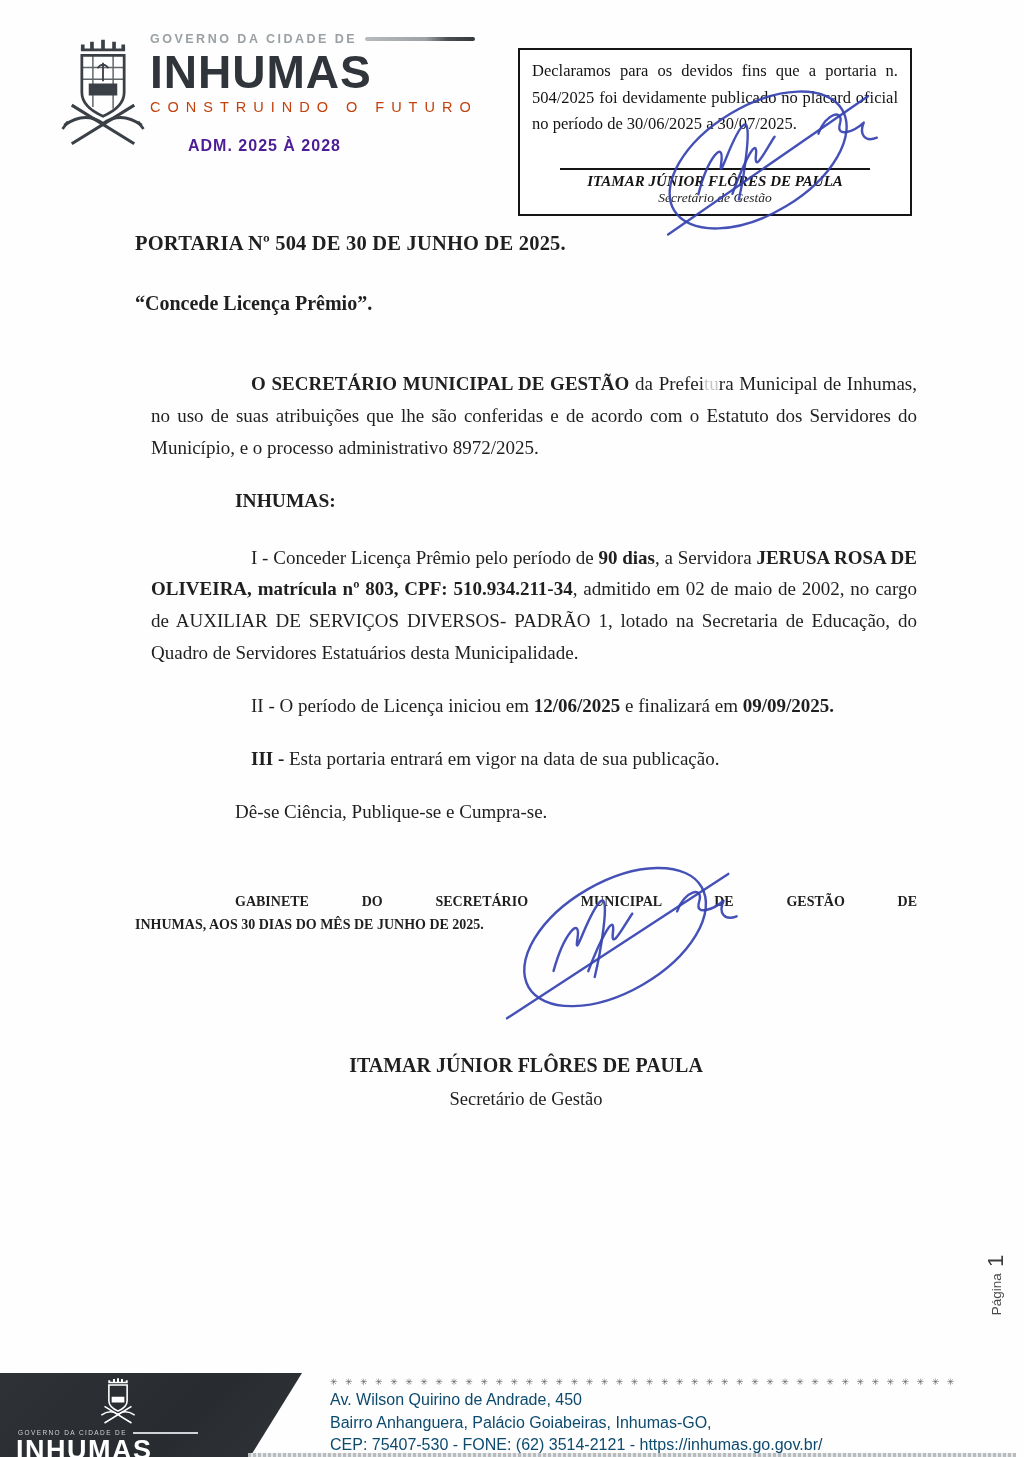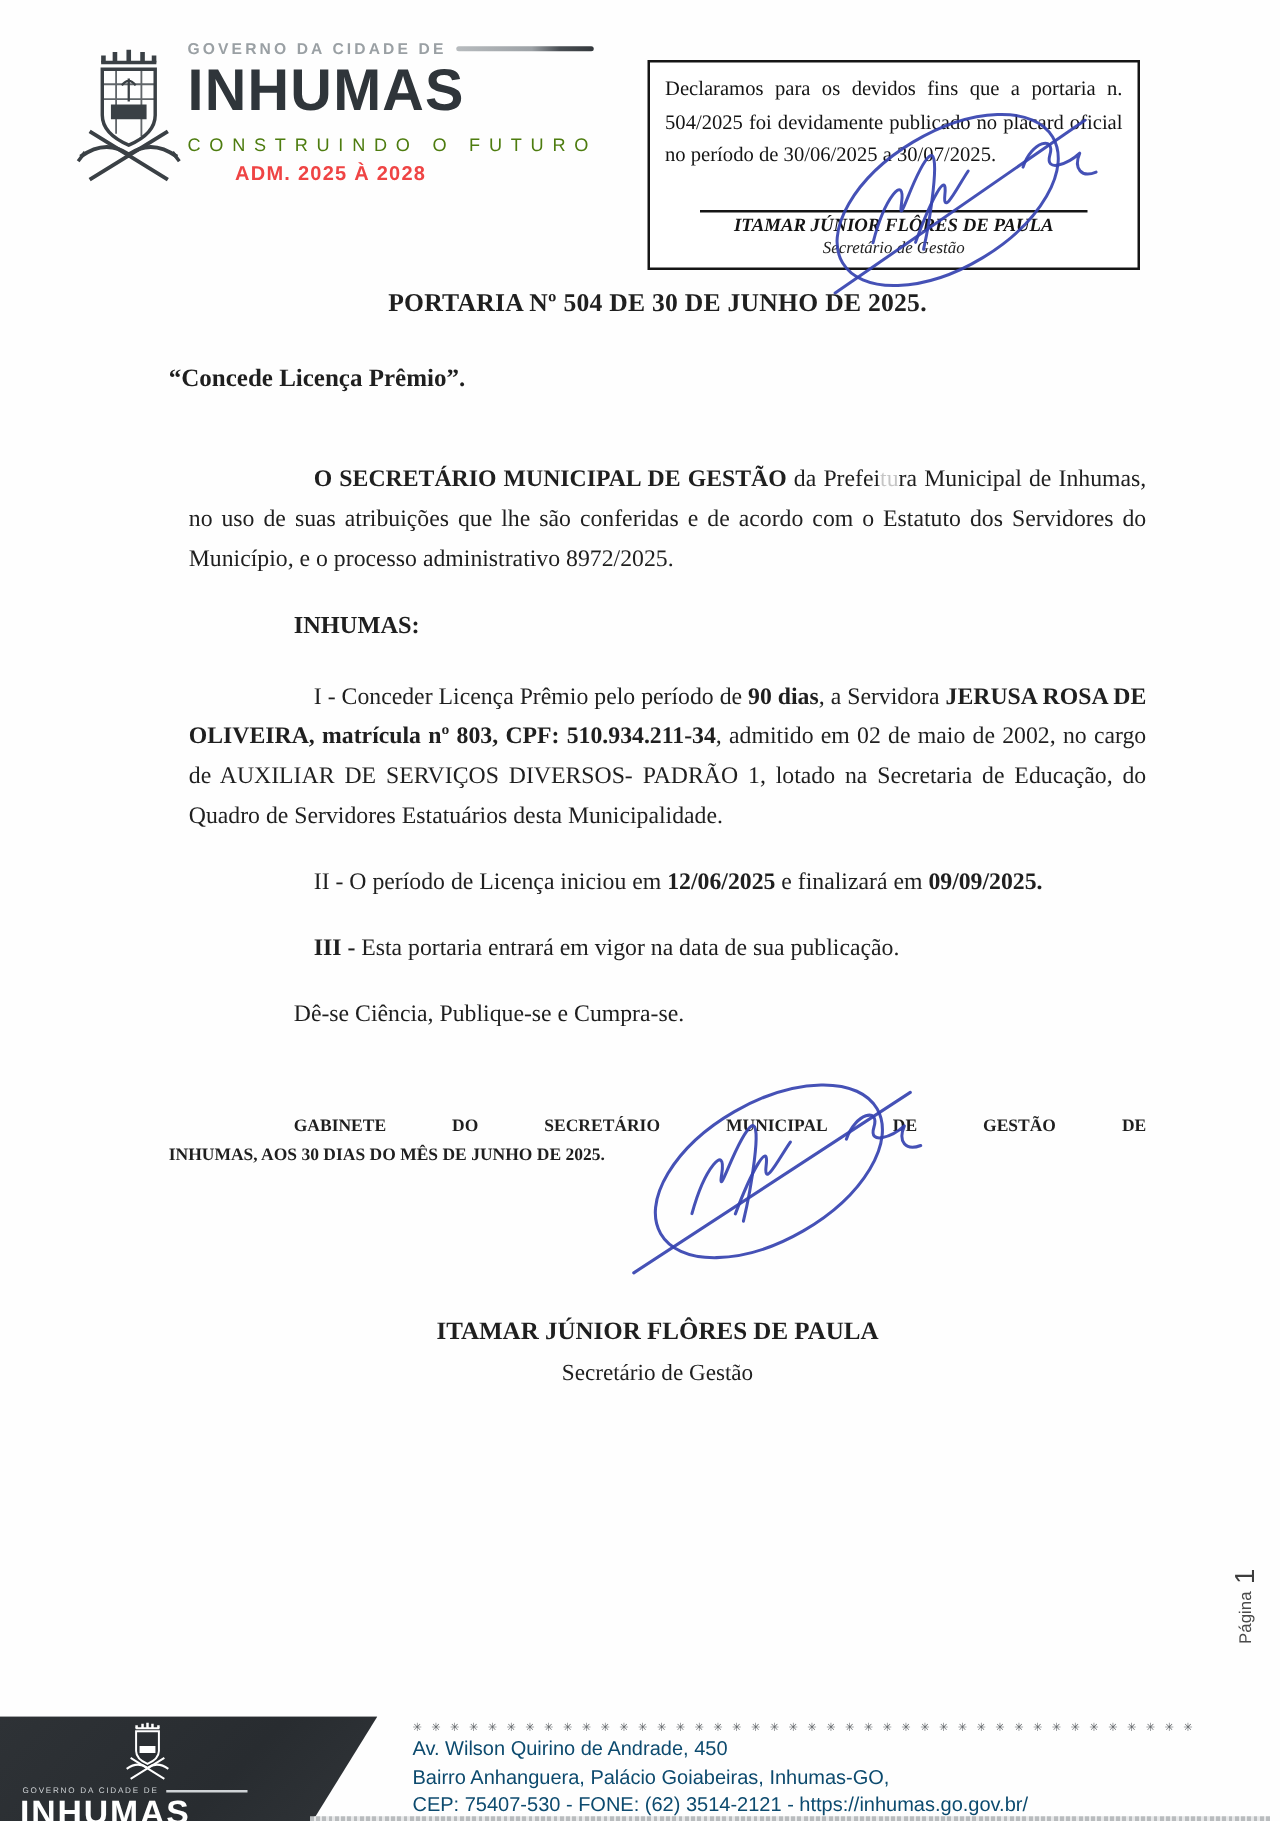--- a/index.html
+++ b/index.html
@@ -12,22 +12,22 @@
   
   .logo{position:absolute;left:55px;top:32px;width:420px;}
   .crest{position:absolute;left:2px;top:4px;width:92px;height:118px;}
   .logo-text{margin-left:95px;font-family:"Liberation Sans",sans-serif;}
   .gov-line{display:flex;align-items:center;gap:8px;}
   .gov-label{font-size:12.5px;letter-spacing:2.5px;color:#9aa0a4;font-weight:bold;white-space:nowrap;}
   .gov-scribble{height:4px;flex:1;border-radius:3px;
     background:linear-gradient(90deg,#b7bbbe 0%,#9da2a6 55%,#4a4f54 75%,#33383c 100%);}
   .city-name{font-size:47px;font-weight:800;letter-spacing:1px;color:#2f353a;line-height:1.0;
     transform:scaleX(.98);transform-origin:left;margin-top:2px;}
-  .slogan{font-size:14.5px;letter-spacing:7px;color:#4d7c0f;margin-top:14px;white-space:nowrap;}
-  .adm{font-size:16px;font-weight:bold;color:#ef4444;letter-spacing:1px;margin-top:6px;margin-left:38px;}
+  .slogan{font-size:14.5px;letter-spacing:7px;color:#c2410c;margin-top:4px;white-space:nowrap;}
+  .adm{font-size:16px;font-weight:bold;color:#4c1d95;letter-spacing:1px;margin-top:22px;margin-left:38px;}
 
   
   .decl-box{
     position:absolute;left:518px;top:48px;width:394px;
     border:2px solid #151515;background:#fff;
     padding:8px 12px 6px 12px;box-sizing:border-box;
   }
   .decl-text{font-size:16.5px;line-height:1.62;text-align:justify;color:#141414;}
   .decl-sign{margin:30px 28px 2px 28px;border-top:2px solid #151515;padding-top:3px;text-align:center;}
   .decl-name{font-size:15px;font-weight:bold;font-style:italic;color:#141414;}
@@ -35,21 +35,21 @@
 
   
   .sig{position:absolute;pointer-events:none;}
   .sig svg path,.sig svg ellipse{stroke:#3542b0;stroke-width:2.4;fill:none;
     stroke-linecap:round;stroke-linejoin:round;opacity:.92;}
   .sig-top{left:608px;top:78px;width:300px;height:160px;transform:rotate(-4deg);}
   .sig-bottom{left:462px;top:850px;width:306px;height:170px;transform:rotate(-3deg);}
 
   
   .doc{position:absolute;left:135px;top:226px;width:782px;font-size:19px;line-height:1.68;}
-  .doc-title{text-align:center;font-weight:bold;font-size:20.5px;margin:0 0 27px 0;letter-spacing:.2px;}
+  .doc-title{text-align:left;font-weight:bold;font-size:20.5px;margin:0 0 27px 0;letter-spacing:.2px;}
   .doc-subject{text-align:left;font-weight:bold;font-size:20px;margin:0 6px 47px 0;}
   .par{text-align:justify;text-indent:100px;margin:0 0 21px 16px;}
   .bold{font-weight:bold;}
   .faded{opacity:.25;}
   .resolve{font-weight:bold;margin:0 0 24px 100px;font-size:19.5px;}
   .closing{margin:4px 0 62px 100px;}
   .gab{font-weight:bold;font-size:14px;}
   .gab-l1{text-align:justify;text-align-last:justify;text-indent:100px;}
   .gab-l2{text-align:left;margin-bottom:0;}
   .sign-block{margin-top:112px;text-align:center;}

